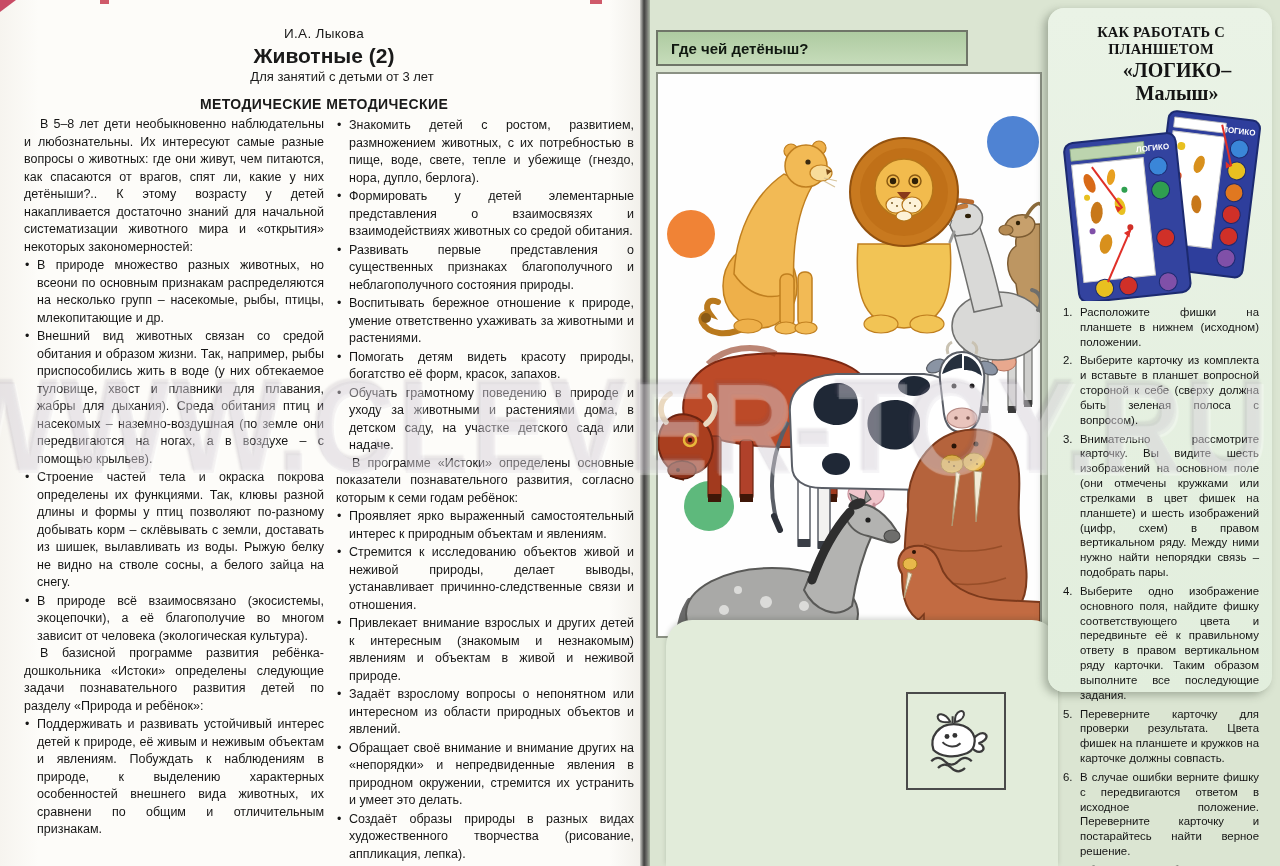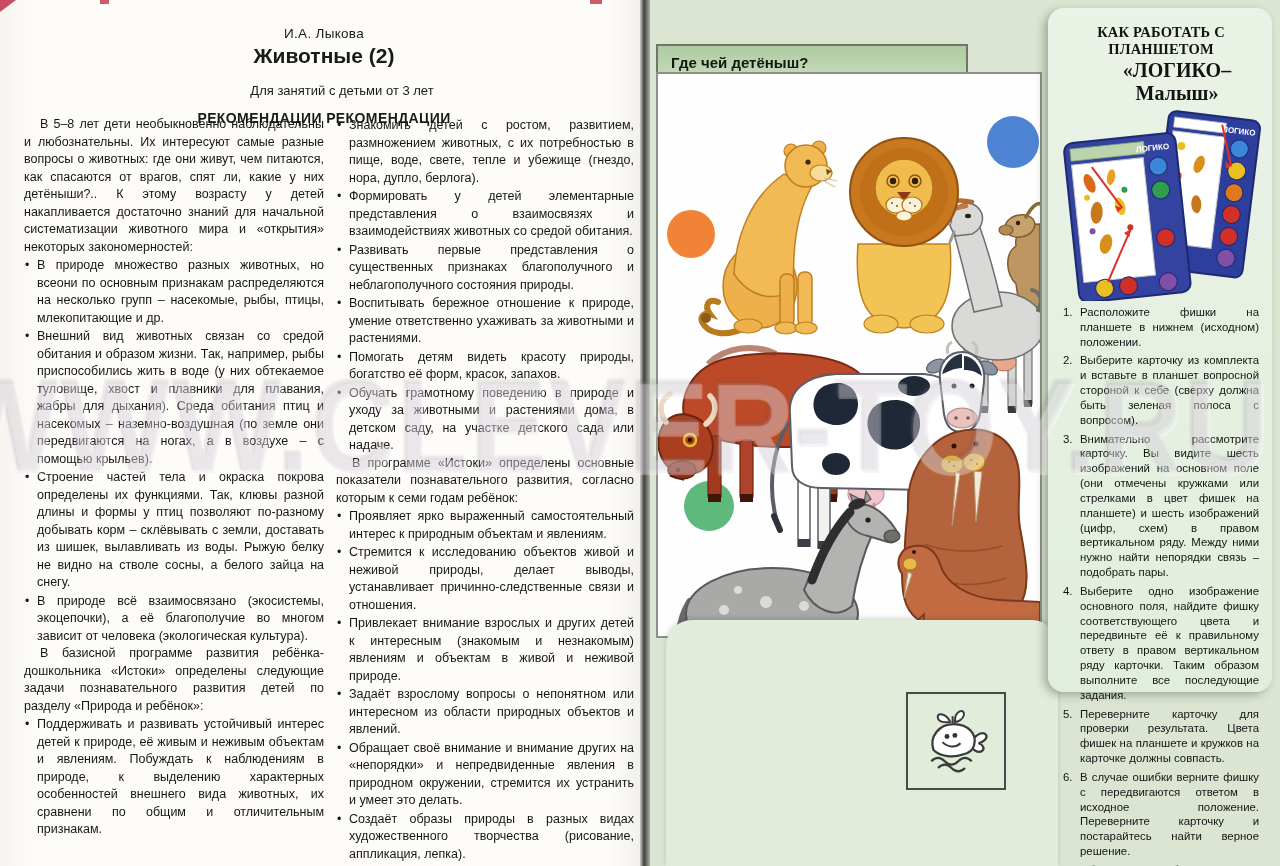--- a/index.html
+++ b/index.html
@@ -6,37 +6,37 @@
   body{width:1280px;height:866px;position:relative;overflow:hidden;
        font-family:"Liberation Sans",sans-serif;background:#b9b3ac;}
   .stage{position:absolute;inset:0;}
 
   
   .left-page{position:absolute;left:0;top:0;width:648px;height:866px;
     background:linear-gradient(90deg,#f6f4ef 0%,#fdfcf9 6%,#fdfcf9 94%,#efede7 100%);}
   .lp-header{position:absolute;left:0;top:26px;width:648px;text-align:center;color:#1a1a1a;}
   .lp-author{font-size:13.5px;letter-spacing:.3px;}
   .lp-title{font-size:21px;font-weight:bold;margin-top:3px;}
-  .lp-subtitle{font-size:13px;margin-top:15px;padding-left:36px;}
+  .lp-subtitle{font-size:13px;margin-top:1px;padding-left:36px;}
   .lp-heading{font-size:14px;font-weight:bold;letter-spacing:.4px;margin-top:12px;}
   .col{position:absolute;top:116px;width:300px;font-size:12.5px;line-height:1.4;
        text-align:justify;color:#161616;}
   .col1{left:24px;} .col2{left:336px;width:298px;}
   .col p{margin:0;} .p-indent{text-indent:16px;}
   ul.bullets{list-style:none;margin:0;padding:0;}
   ul.bullets li{position:relative;padding-left:13px;margin-top:1px;}
   ul.bullets li::before{content:"•";position:absolute;left:1px;top:0;}
 
   
   .gutter{position:absolute;left:640px;top:0;width:10px;height:866px;
     background:linear-gradient(90deg,#cfcec9,#41413f 40%,#6b6b67 65%,#aab5a3);}
 
   
   .right-page{position:absolute;left:650px;top:0;width:630px;height:866px;background:#dbe5d2;}
-  .card-title-bar{position:absolute;left:6px;top:44px;width:312px;height:36px;
+  .card-title-bar{position:absolute;left:6px;top:30px;width:312px;height:36px;
     border:2px solid #6f7568;background:linear-gradient(180deg,#aecba1,#c6dcba);
     display:flex;align-items:center;box-sizing:border-box;}
   .card-title-bar span{font-size:15px;font-weight:bold;color:#101810;padding-left:13px;}
   .card-field{position:absolute;left:6px;top:72px;width:386px;height:566px;
     border:2px solid #8b9184;background:#fefefe;box-sizing:border-box;overflow:hidden;}
   .card-field svg{display:block;}
 
   .pocket{position:absolute;left:16px;top:620px;width:392px;height:246px;
     background:#e2ecda;border-radius:26px 26px 0 0;z-index:5;
     box-shadow:0 -2px 5px rgba(40,50,35,.18);}
@@ -71,21 +71,21 @@
 </head>
 <body>
 
 <div class="stage">
 
   <div class="left-page">
     <div class="lp-header">
       <div class="lp-author">И.А. Лыкова</div>
       <div class="lp-title">Животные (2)</div>
       <div class="lp-subtitle">Для занятий с детьми от 3 лет</div>
-      <div class="lp-heading">РЕКОМЕНДАЦИИ РЕКОМЕНДАЦИИ</div>
+      <div class="lp-heading">МЕТОДИЧЕСКИЕ МЕТОДИЧЕСКИЕ</div>
     </div>
 
     <div class="col col1">
       <p class="p-indent">В 5–8 лет дети необыкновенно наблюдательны и любознательны. Их интересуют самые разные вопросы о животных: где они живут, чем питаются, как спасаются от врагов, спят ли, какие у них детёныши?.. К этому возрасту у детей накапливается достаточно знаний для начальной систематизации животного мира и «открытия» некоторых закономерностей:</p>
       <ul class="bullets">
         <li>В природе множество разных животных, но всеони по основным признакам распределяются на несколько групп – насекомые, рыбы, птицы, млекопитающие и др.</li>
         <li>Внешний вид животных связан со средой обитания и образом жизни. Так, например, рыбы приспособились жить в воде (у них обтекаемое туловище, хвост и плавники для плавания, жабры для дыхания). Среда обитания птиц и насекомых – наземно-воздушная (по земле они передвигаются на ногах, а в воздухе – с помощью крыльев).</li>
         <li>Строение частей тела и окраска покрова определены их функциями. Так, клювы разной длины и формы у птиц позволяют по-разному добывать корм – склёвывать с земли, доставать из шишек, вылавливать из воды. Рыжую белку не видно на стволе сосны, а белого зайца на снегу.</li>
         <li>В природе всё взаимосвязано (экосистемы, экоцепочки), а её благополучие во многом зависит от человека (экологическая культура).</li>
       </ul>

